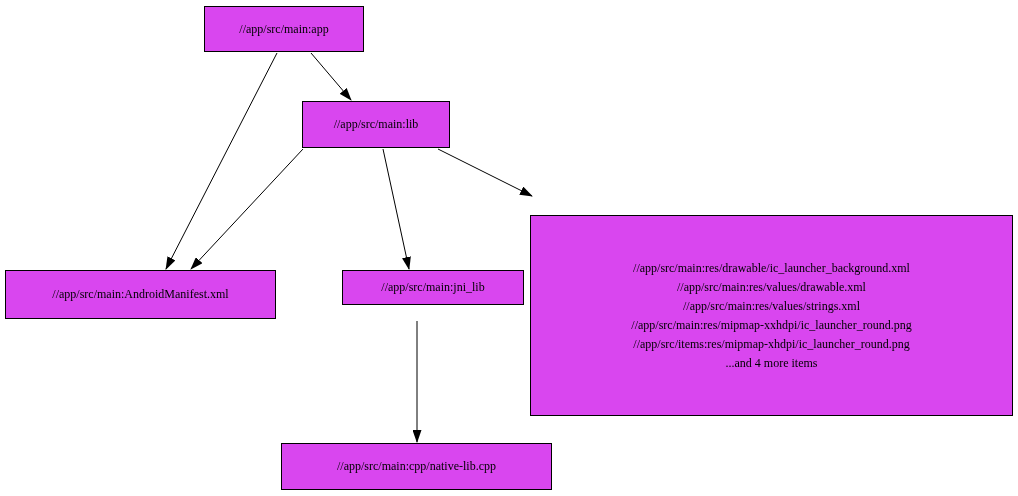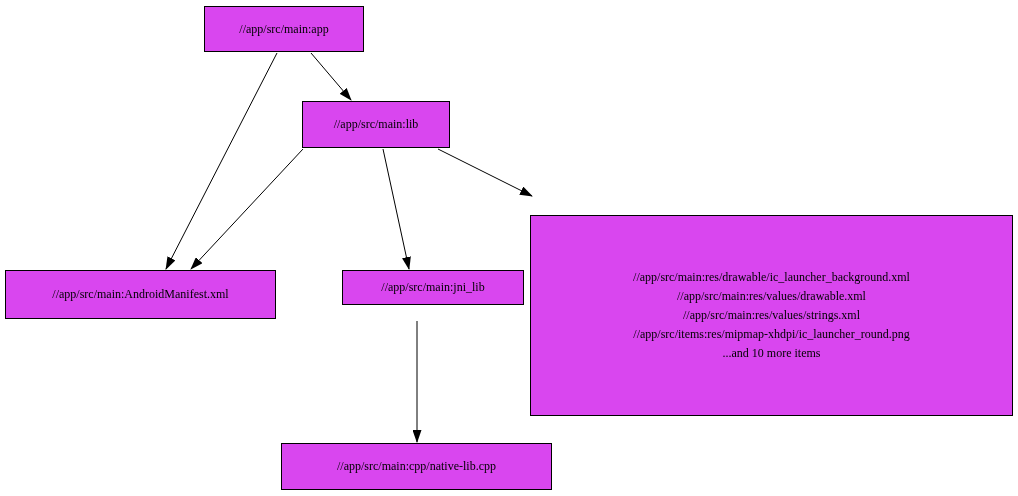--- a/index.html
+++ b/index.html
@@ -83,21 +83,22 @@
   </div>
 
   <div class="node node-jni">
     <span>//app/src/main:jni_lib</span>
   </div>
 
   <div class="node node-res multi">
     <div>//app/src/main:res/drawable/ic_launcher_background.xml</div>
     <div>//app/src/main:res/values/drawable.xml</div>
     <div>//app/src/main:res/values/strings.xml</div>
+    <div>//app/src/main:res/mipmap-xxhdpi/ic_launcher_round.png</div>
     <div>//app/src/items:res/mipmap-xhdpi/ic_launcher_round.png</div>
-    <div>...and 10 more items</div>
+    <div>...and 4 more items</div>
   </div>
 
   <div class="node node-native">
     <span>//app/src/main:cpp/native-lib.cpp</span>
   </div>
 
 </div>
 
 </body></html>

